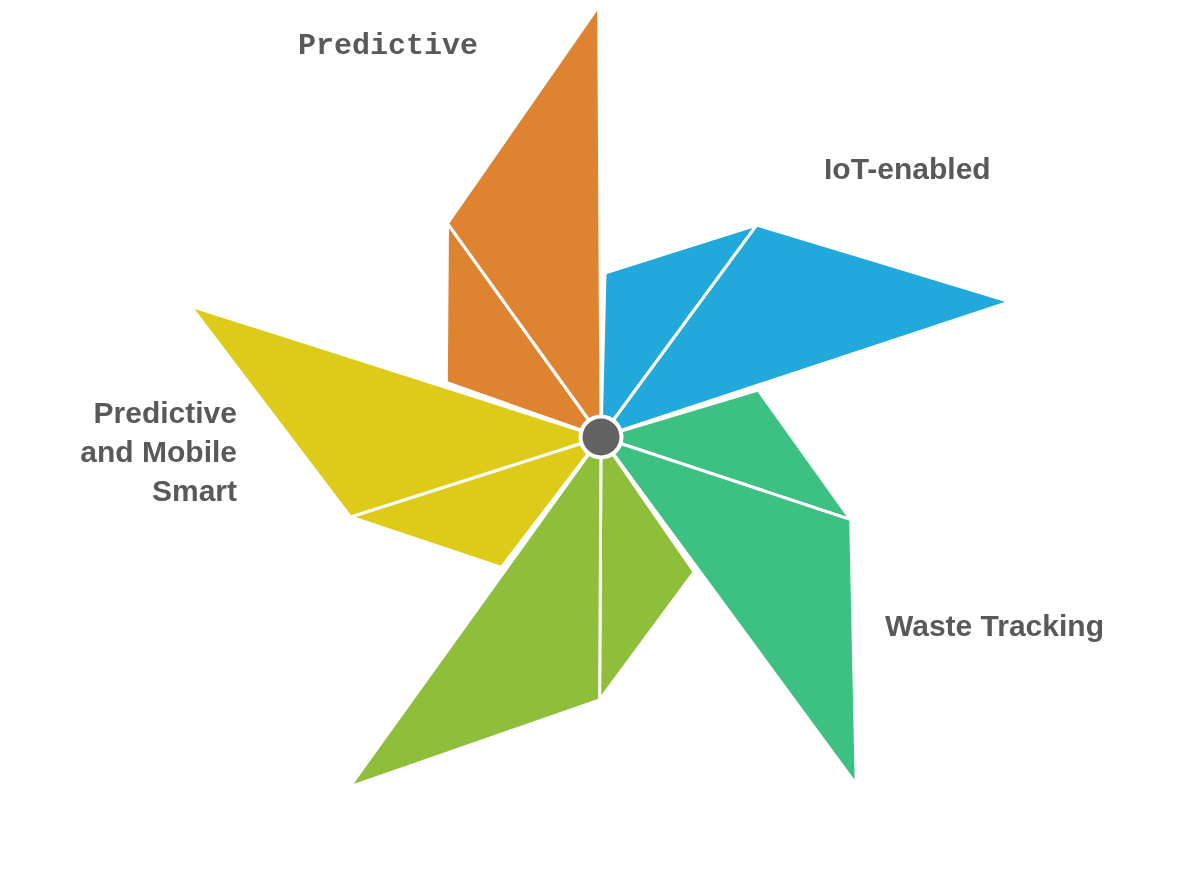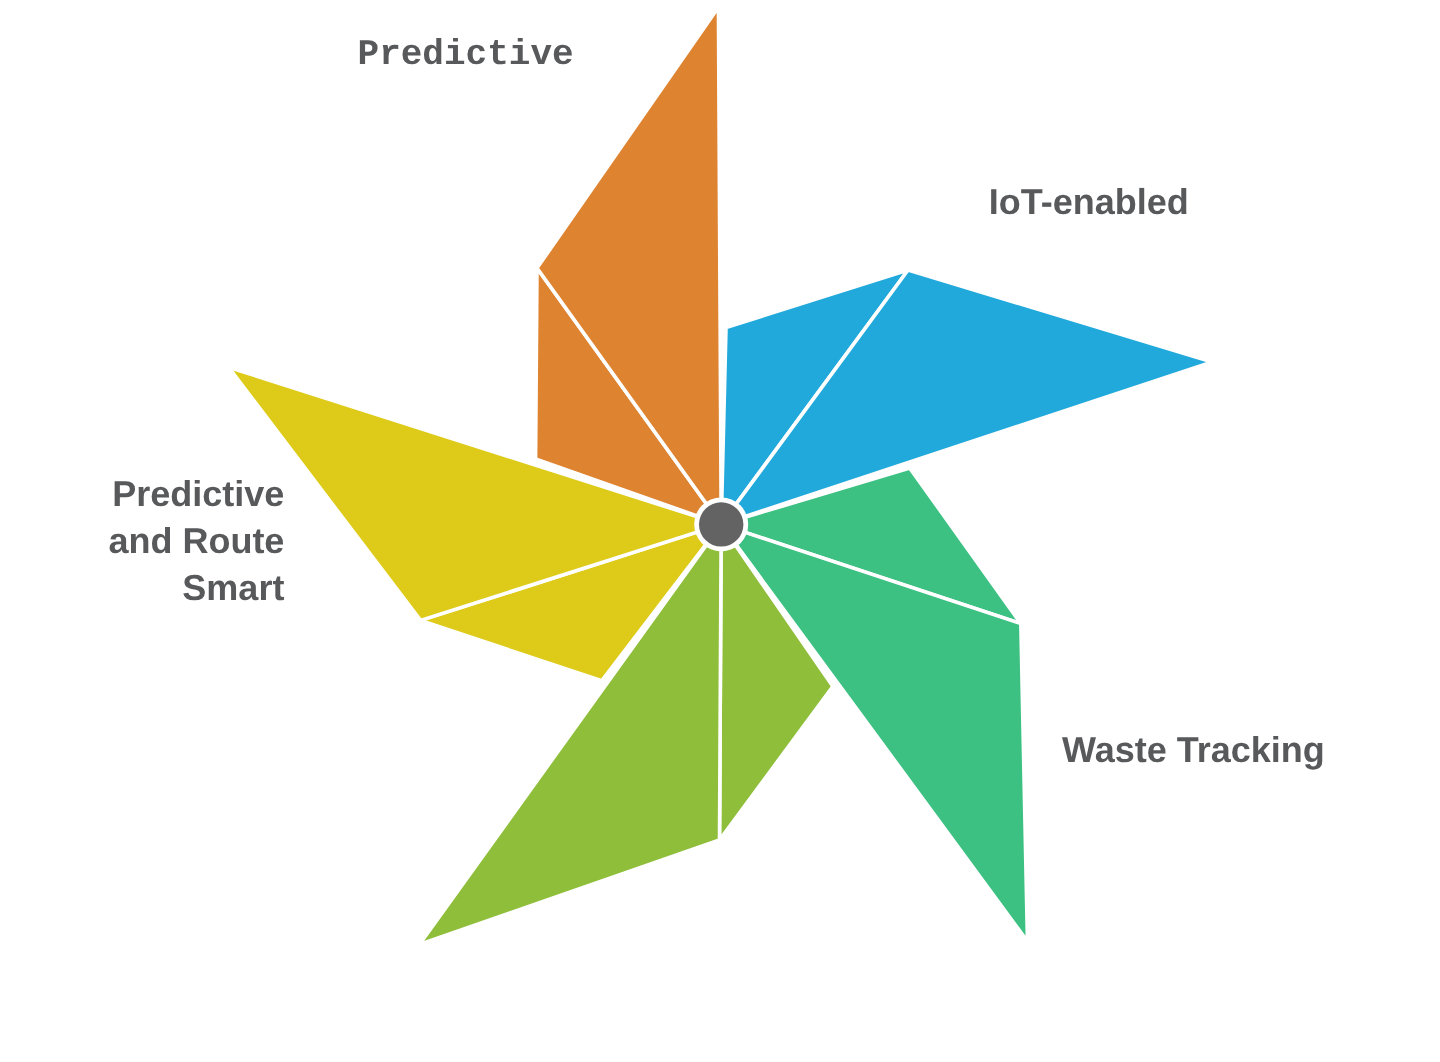--- a/index.html
+++ b/index.html
@@ -65,17 +65,17 @@
     <div>IoT-enabled</div>
   </div>
 
   <div class="label l-waste">
     <div>Waste Tracking</div>
   </div>
 
 
   <div class="label l-dash">
     <div>Predictive</div>
-    <div>and Route</div>
+    <div>and Mobile</div>
     <div>Smart</div>
   </div>
 
 </div>
 
 </body></html>

